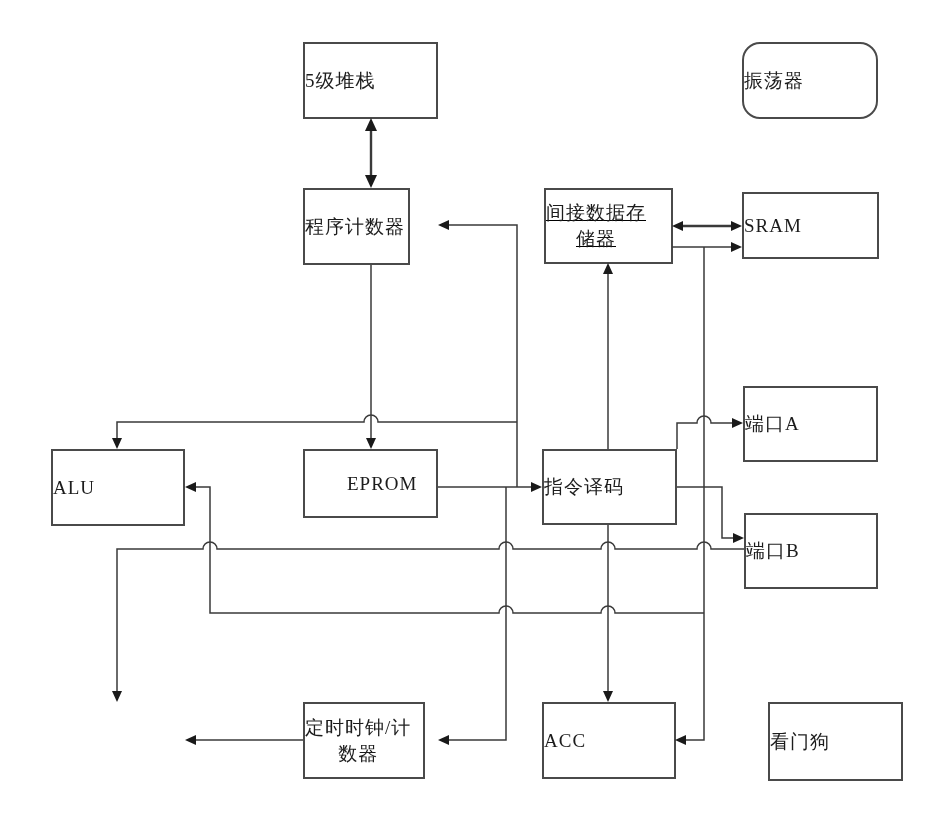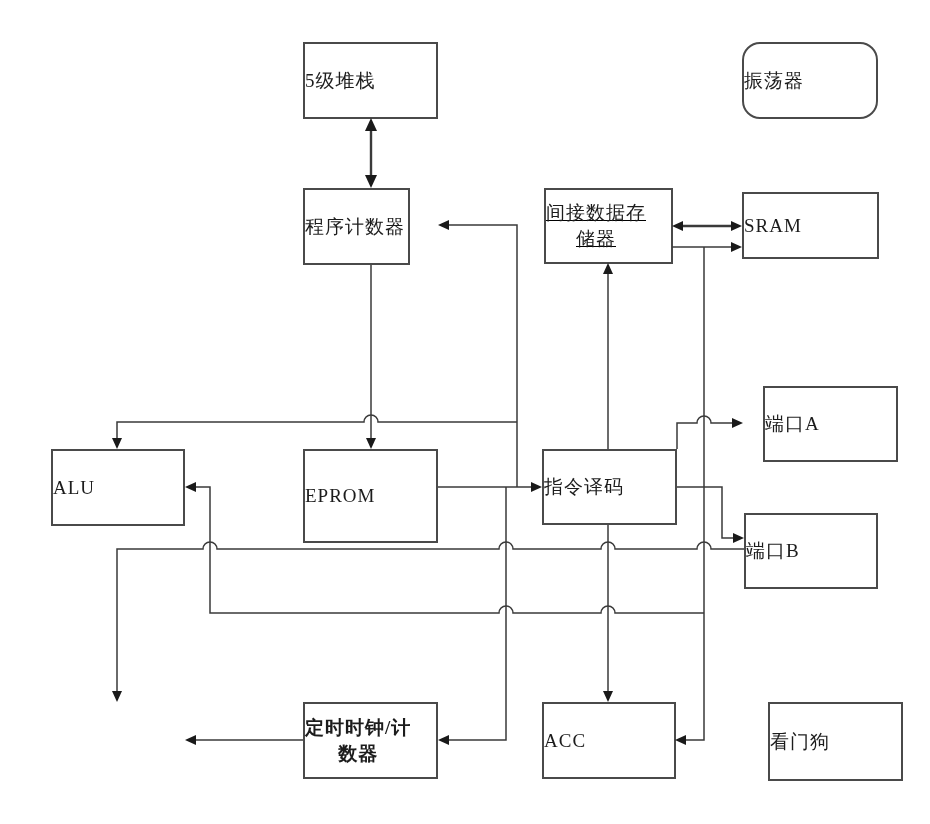--- a/index.html
+++ b/index.html
@@ -39,27 +39,27 @@
   #wires path { fill: none; stroke: #3a3a3a; stroke-width: 1.5; }
   #wires path.thick { stroke-width: 2.4; }
   #wires polygon { fill: #1a1a1a; stroke: none; }
 
   
   .b-stack    { left:303px; top:42px;  width:135px; height:77px; }
   .b-osc      { left:742px; top:42px;  width:136px; height:77px;border-radius:18px; }
   .b-pc       { left:303px; top:188px; width:107px; height:77px; }
   .b-idm      { left:544px; top:188px; width:129px; height:76px;text-decoration:underline; }
   .b-sram     { left:742px; top:192px; width:137px; height:67px; }
-  .b-porta    { left:743px; top:386px; width:135px; height:76px;margin-left:20px; }
+  .b-porta    { left:743px; top:386px; width:135px; height:76px; }
   .b-alu      { left:51px;  top:449px; width:134px; height:77px;font-family:Liberation Serif, serif; }
-  .b-eprom    { left:303px; top:449px; width:135px; height:94px; }
+  .b-eprom    { left:303px; top:449px; width:135px; height:69px;padding-left:42px; }
   .b-decode   { left:542px; top:449px; width:135px; height:76px; }
   .b-portb    { left:744px; top:513px; width:134px; height:76px; }
   .b-intctl   { left:51px;  top:702px; width:134px; height:77px; }
-  .b-timer    { left:303px; top:702px; width:135px; height:77px;font-weight:bold; }
+  .b-timer    { left:303px; top:702px; width:122px; height:77px; }
   .b-acc      { left:542px; top:702px; width:134px; height:77px; }
   .b-wdt      { left:744px; top:702px; width:135px; height:79px;margin-left:24px; }
 </style>
 </head>
 <body>
 
 <div id="canvas">
 
   <div class="box b-stack">
     <span class="label">5级堆栈</span>

